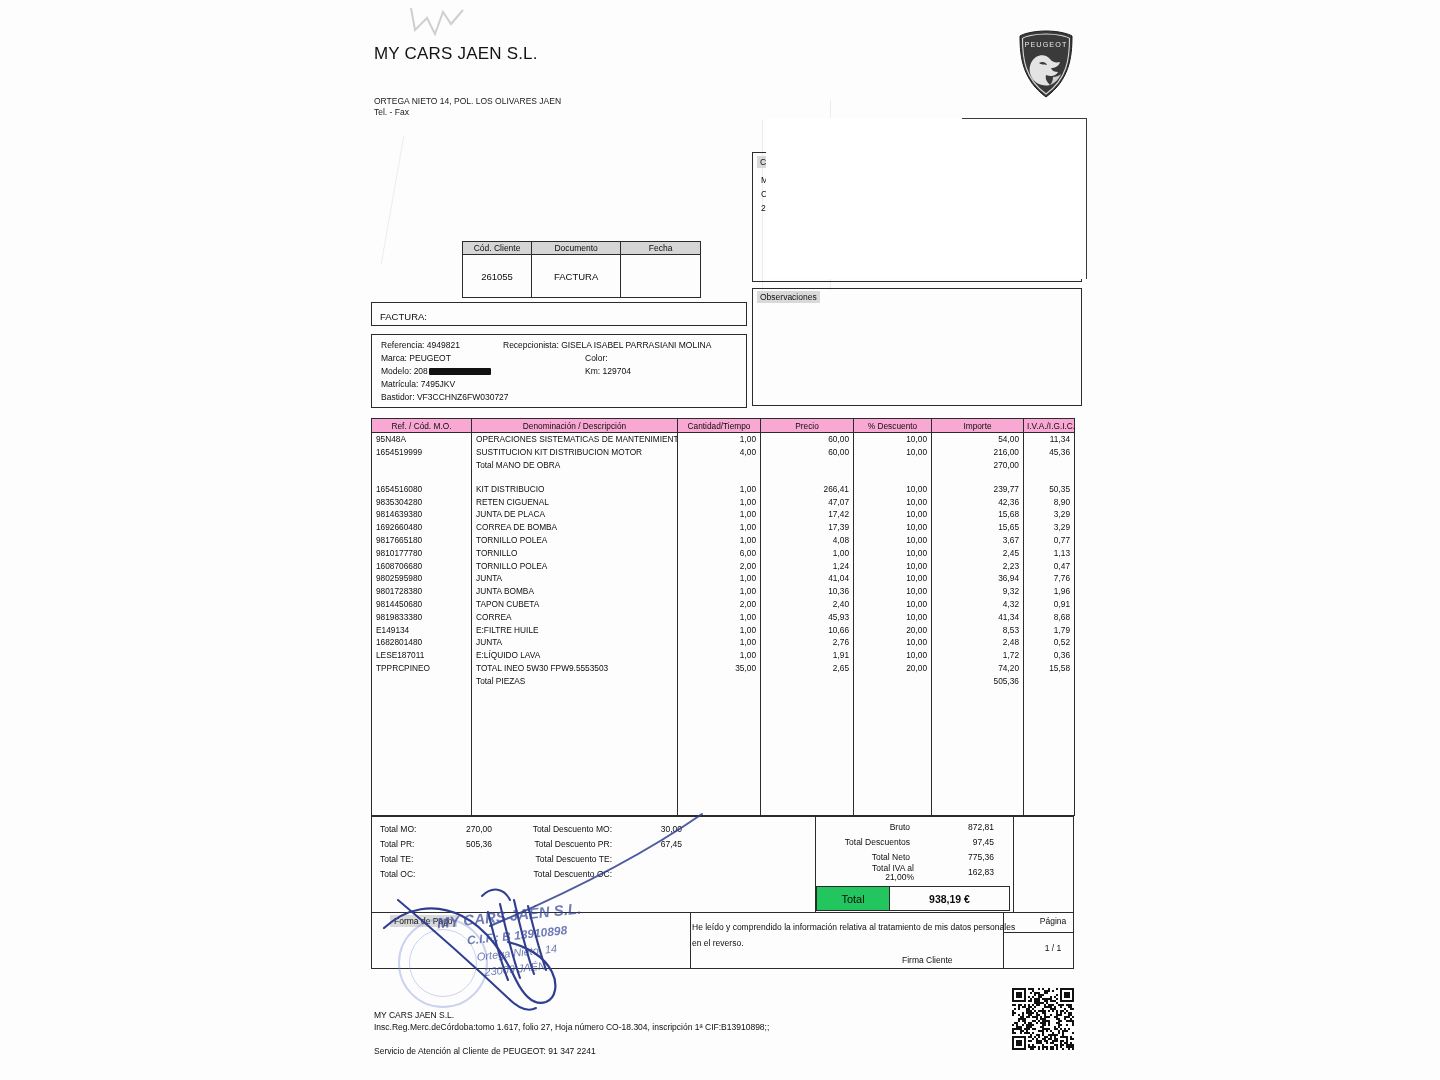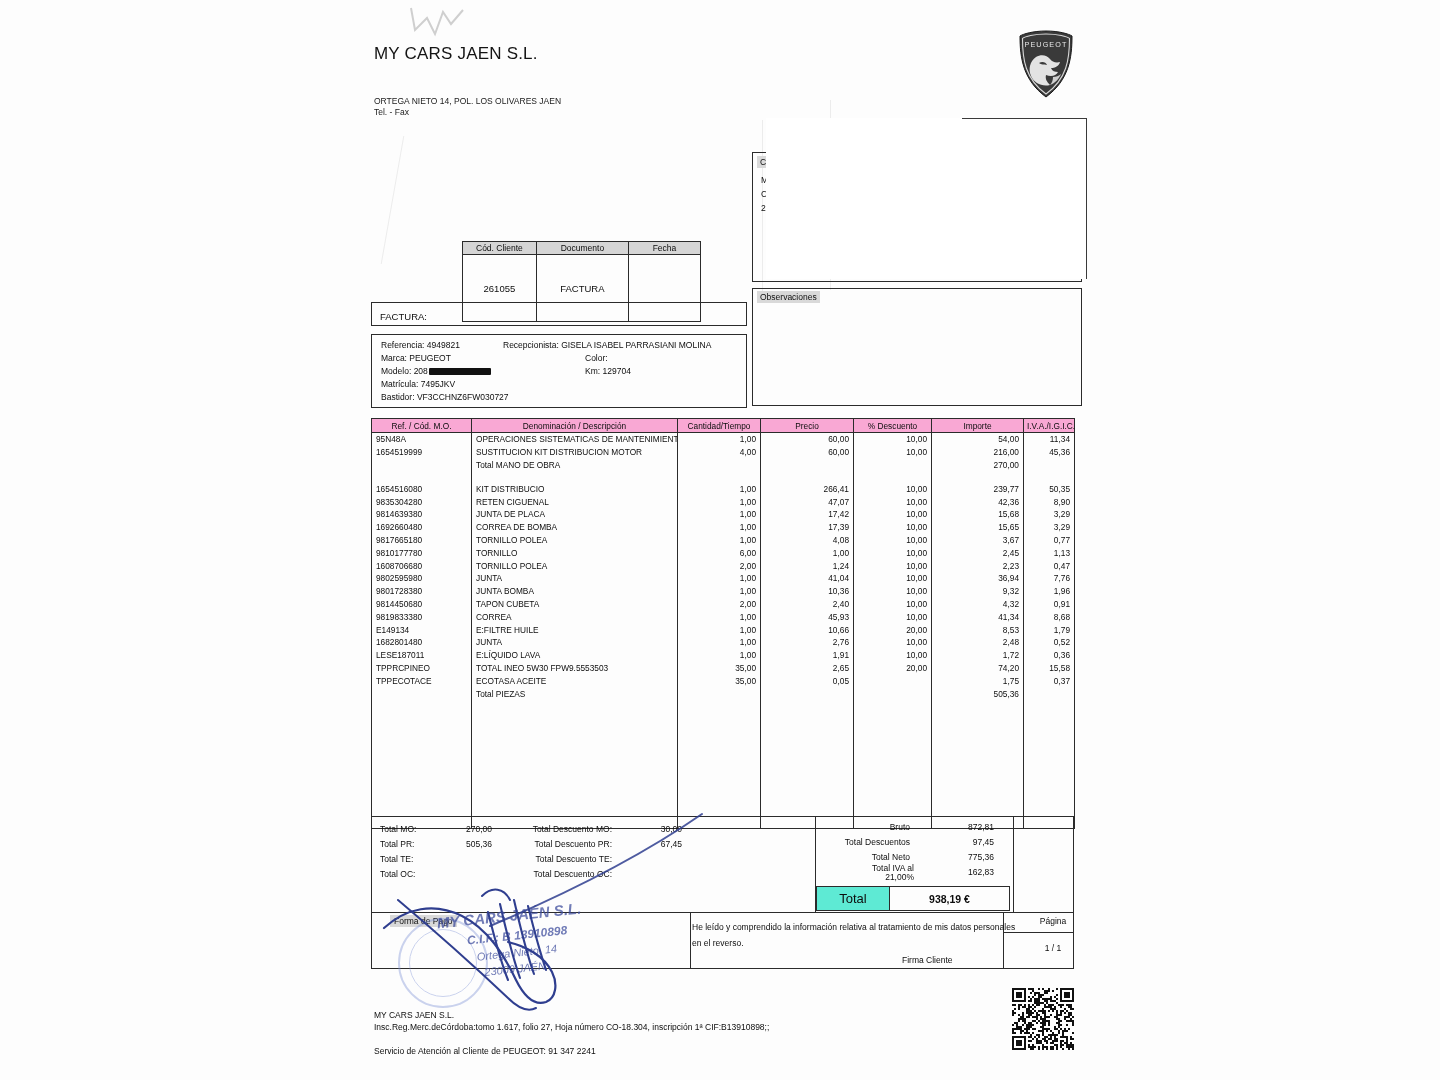--- a/index.html
+++ b/index.html
@@ -132,21 +132,21 @@
     border: 1px solid #2b2b2b;
     font-weight: normal;
     height: 12px;
     padding: 0;
     font-size: 8.5px;
   }
   #doc-meta td {
     border: 1px solid #2b2b2b;
     height: 34px;
     text-align: center;
-    padding: 16px;
+    padding: 4px;
     font-size: 9.5px;
     vertical-align: middle;
   }
 
   
   #factura-bar {
     position: absolute;
     left: 371px; top: 302px;
     width: 376px; height: 24px;
     border: 1px solid #2b2b2b;
@@ -243,24 +243,24 @@
   #grand-total-cell {
     position: absolute;
     left: 816px; top: 886px;
     width: 194px; height: 25px;
     border: 1px solid #2b2b2b;
     box-sizing: border-box;
     display: flex;
   }
   #grand-total-label {
     width: 72px;
-    background: #5eead4;
+    background: #22c55e;
     border-right: 1px solid #2b2b2b;
     display: flex; align-items: center; justify-content: center;
-    font-size: 13px;
+    font-size: 11px;
   }
   #grand-total-value {
     flex: 1;
     display: flex; align-items: center; justify-content: center;
     font-size: 10.5px;
     font-weight: bold;
   }
   .vdiv {
     position: absolute;
     width: 1px;
@@ -657,29 +657,20 @@
           <td class="num">0,36</td>
         </tr>
         <tr>
           <td>TPPRCPINEO</td>
           <td>TOTAL INEO 5W30 FPW9.5553503</td>
           <td class="num">35,00</td>
           <td class="num">2,65</td>
           <td class="num">20,00</td>
           <td class="num">74,20</td>
           <td class="num">15,58</td>
-        </tr>
-        <tr>
-          <td>TPPECOTACE</td>
-          <td>ECOTASA ACEITE</td>
-          <td class="num">35,00</td>
-          <td class="num">0,05</td>
-          <td class="num"></td>
-          <td class="num">1,75</td>
-          <td class="num">0,37</td>
         </tr>
         <tr>
           <td></td>
           <td class="bold">Total PIEZAS</td>
           <td class="num"></td>
           <td class="num"></td>
           <td class="num"></td>
           <td class="bold num">505,36</td>
           <td class="num"></td>
         </tr>

